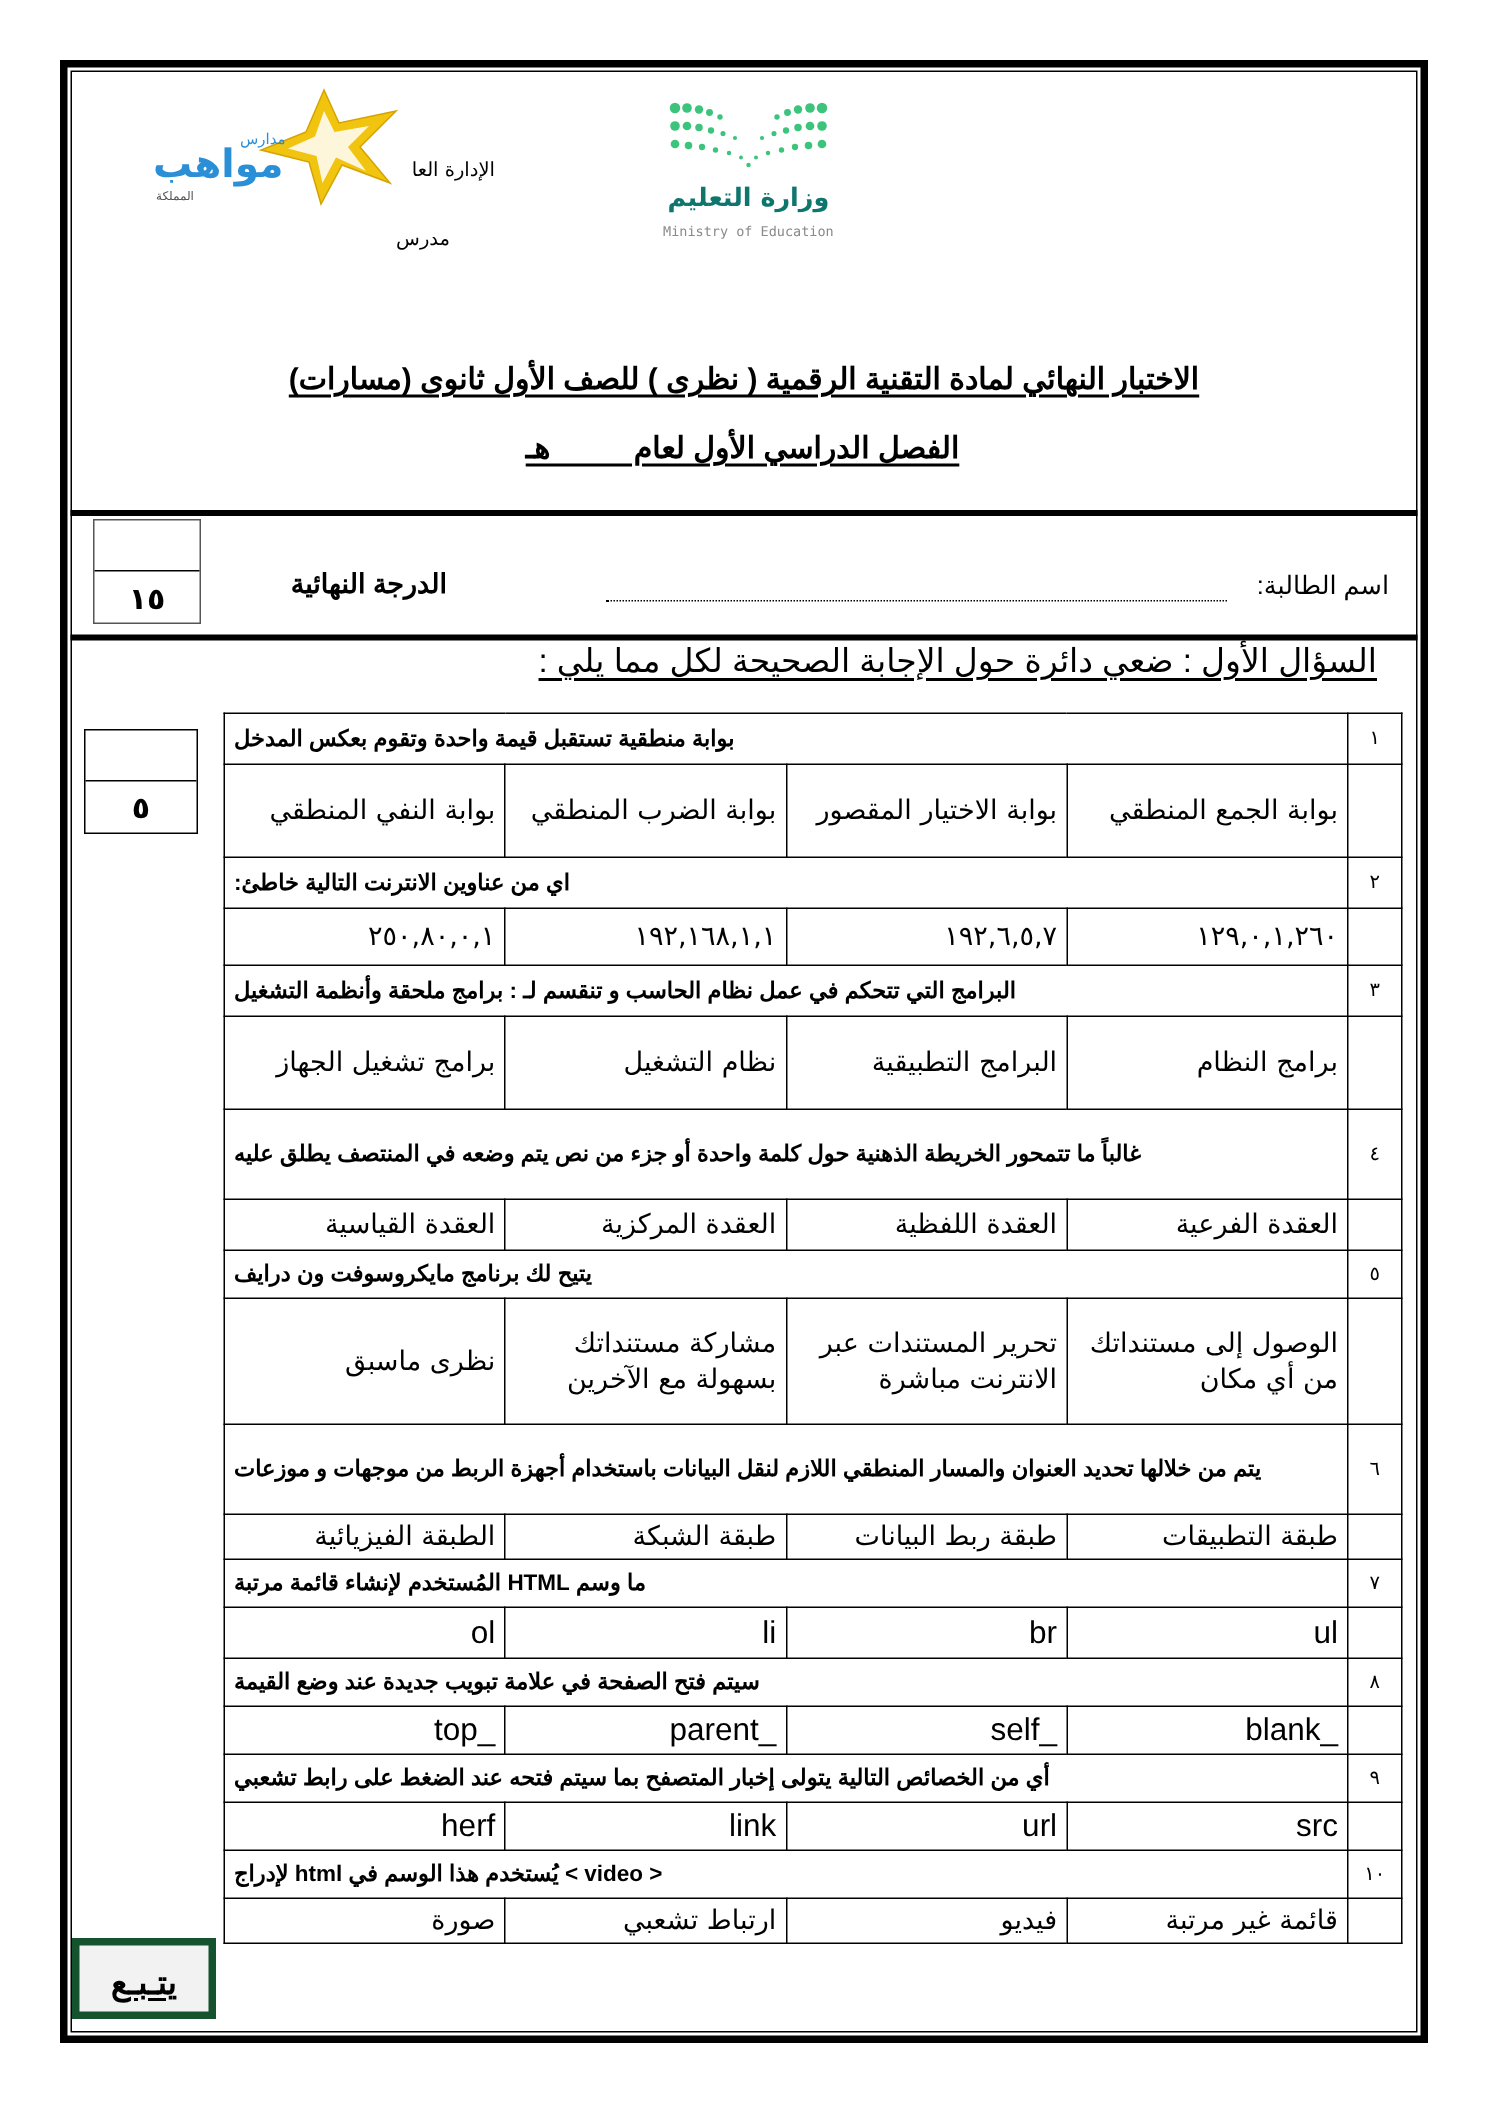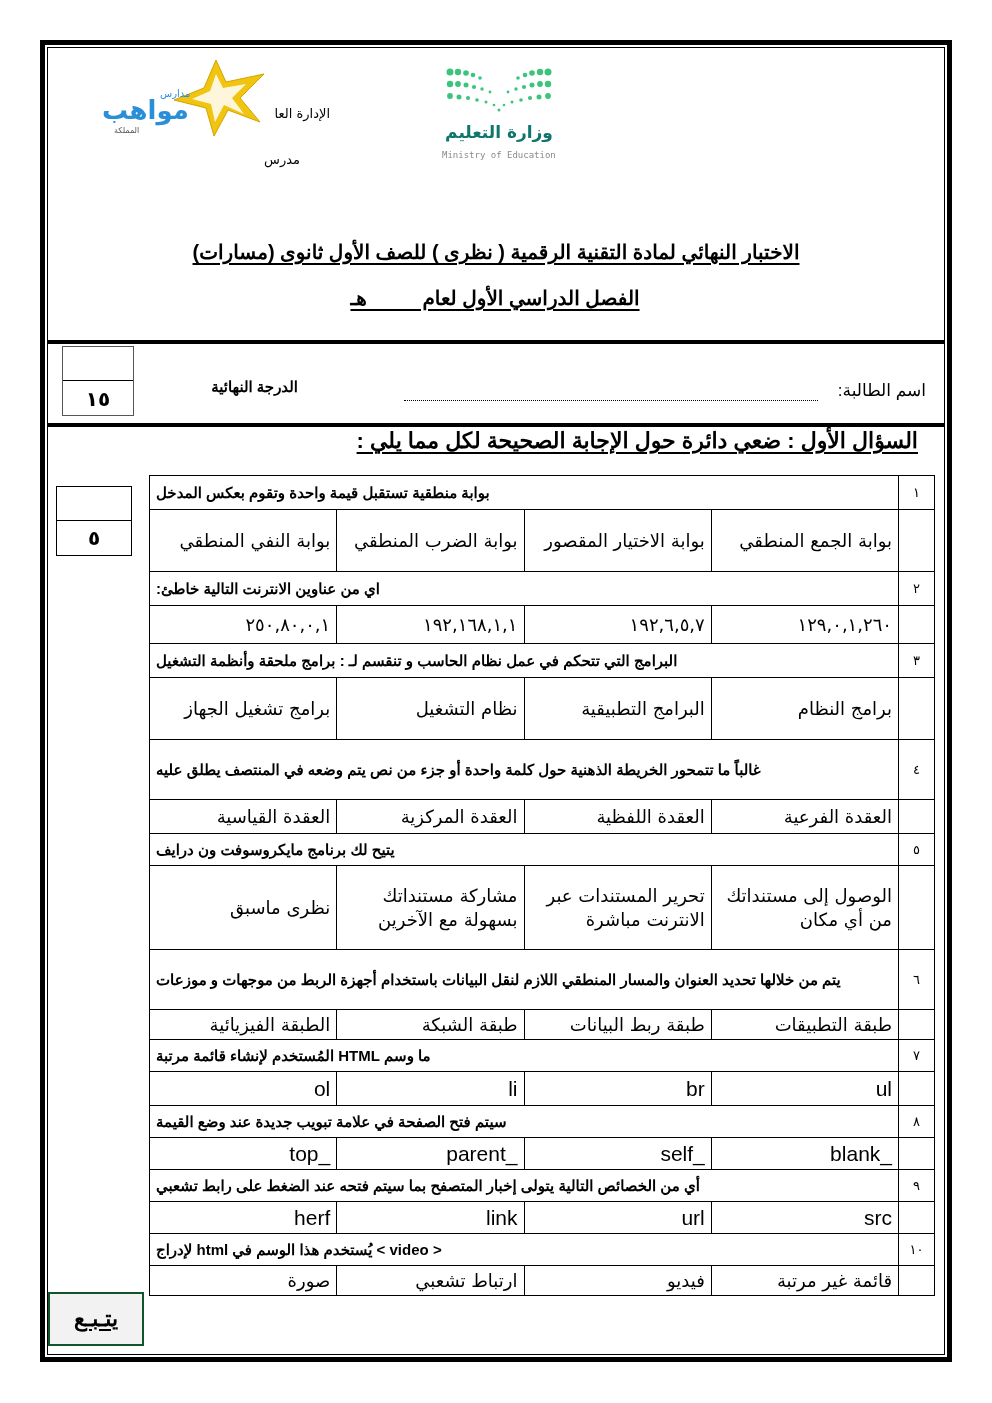--- a/index.html
+++ b/index.html
@@ -15,43 +15,43 @@
     .title1 { position: absolute; left: 160px; width: 672px; top: 240px; text-align: center; direction: rtl; font-family: "Liberation Sans", sans-serif; font-weight: bold; font-size: 20px; text-decoration: underline; text-underline-offset: 4px; text-decoration-thickness: 2px; }
     .title2 { position: absolute; left: 330px; width: 330px; top: 286px; text-align: center; direction: rtl; font-family: "Liberation Sans", sans-serif; font-weight: bold; font-size: 20px; text-decoration: underline; text-underline-offset: 4px; text-decoration-thickness: 2px; white-space: pre; }
 
     .hr-thick { position: absolute; left: 47px; width: 898px; height: 4px; background: #000; }
 
     .grade-box { position: absolute; left: 62px; top: 346px; width: 72px; height: 70px; box-sizing: border-box; border: 1px solid #555; }
     .grade-box .half { height: 34px; box-sizing: border-box; }
     .grade-box .half.top { border-bottom: 1px solid #000; }
     .grade-box .half.bottom { text-align: center; font-weight: bold; font-size: 20px; line-height: 36px; font-family: "DejaVu Sans", sans-serif; }
 
-    .final-grade-label { position: absolute; right: 694px; top: 378px; font-family: "Liberation Sans", sans-serif; font-weight: bold; font-size: 15px; direction: rtl; }
+    .final-grade-label { position: absolute; right: 694px; top: 378px; font-family: "Liberation Sans", sans-serif; font-weight: bold; font-size: 18px; direction: rtl; }
     .student-name-label { position: absolute; right: 66px; top: 380px; font-family: "Liberation Sans", sans-serif; font-weight: normal; font-size: 17px; direction: rtl; }
     .student-name-dots { position: absolute; left: 404px; top: 386px; width: 414px; border-bottom: 1px dotted #000; height: 14px; }
 
-    .q1-heading { position: absolute; right: 74px; top: 428px; font-family: "Liberation Sans", sans-serif; font-weight: bold; font-size: 22px; direction: rtl; text-decoration: underline; text-underline-offset: 4px; text-decoration-thickness: 2px; }
+    .q1-heading { position: absolute; right: 74px; top: 428px; font-family: "Liberation Sans", sans-serif; font-weight: normal; font-size: 22px; direction: rtl; text-decoration: underline; text-underline-offset: 4px; text-decoration-thickness: 2px; }
 
     .score-box-q1 { position: absolute; left: 56px; top: 486px; width: 76px; height: 70px; box-sizing: border-box; border: 1px solid #000; }
     .score-box-q1 .half { height: 34px; box-sizing: border-box; }
     .score-box-q1 .half.top { border-bottom: 1px solid #000; }
     .score-box-q1 .half.bottom { text-align: center; font-weight: bold; font-size: 20px; line-height: 34px; }
 
     table.quiz { position: absolute; left: 149px; top: 475px; width: 786px; border-collapse: collapse; direction: rtl; table-layout: fixed; font-family: "DejaVu Sans", sans-serif; }
     table.quiz td { border: 1px solid #000; padding: 0 6px; vertical-align: middle; }
     table.quiz td.num { width: 23px; text-align: center; font-size: 13px; }
     table.quiz tr.question td.qtext { font-family: "Liberation Sans", sans-serif; font-weight: bold; font-size: 15px; text-align: left; line-height: 28px; }
     table.quiz tr.options td.opt { font-size: 18px; text-align: right; line-height: 24px; }
     table.quiz tr.options td.opt.latin { font-family: "Liberation Sans", sans-serif; font-size: 21px; line-height: 30px; margin-top: 44px; }
     table.quiz td.c1 { width: 203px; }
     table.quiz td.c2 { width: 166px; }
     table.quiz td.c3 { width: 184px; }
     table.quiz td.c4 { width: 148px; }
 
-    .continue-box { position: absolute; left: 48px; top: 1292px; width: 96px; height: 54px; box-sizing: border-box; border: 2px solid #14532d; background: #f2f2f2; text-align: center; font-family: "Liberation Sans", sans-serif; font-weight: bold; font-size: 22px; line-height: 50px; direction: rtl; text-decoration: underline; text-underline-offset: 3px; text-decoration-thickness: 2px; }
+    .continue-box { position: absolute; left: 48px; top: 1292px; width: 96px; height: 54px; box-sizing: border-box; border: 5px solid #14532d; background: #f2f2f2; text-align: center; font-family: "Liberation Sans", sans-serif; font-weight: bold; font-size: 22px; line-height: 50px; direction: rtl; text-decoration: underline; text-underline-offset: 3px; text-decoration-thickness: 2px; }
   </style>
 </head>
 <body>
 
 <div class="frame-outer"></div>
 <div class="frame-inner"></div>
 
 <div class="logo-ministry">
   <svg width="114" height="104" viewBox="0 0 114 104">
     <g fill="#3cc47c">
@@ -96,21 +96,21 @@
   <div style="position:absolute; left:0; top:86px; width:114px; text-align:left; color:#8a8a8a; font-size:9px; font-family:'DejaVu Sans Mono', monospace;">Ministry of Education</div>
 </div>
 
 <div class="logo-mawhiba">
   <svg width="172" height="82" viewBox="0 0 172 82" style="position:absolute; left:0; top:0;">
     <polygon points="118,2 128,24 166,16 142,40 162,64 130,52 116,78 108,50 76,42 106,30" fill="#f1c40f" stroke="#d4a300" stroke-width="1"></polygon>
     <polygon points="118,16 125,30 148,26 134,40 146,56 126,47 117,64 113,46 94,41 112,33" fill="#ffffff" opacity="0.85"></polygon>
   </svg>
   <div style="position:absolute; left:62px; top:30px; font-size:10px; color:#2a8fd6; direction:rtl;">مدارس</div>
   <div style="position:absolute; left:4px; top:38px; font-size:26px; font-weight:bold; color:#2a8fd6; direction:rtl; line-height:28px;">مواهب</div>
-  <div style="position:absolute; left:16px; top:68px; font-size:8px; color:#555; direction:rtl;">المملكة</div>
+  <div style="position:absolute; left:6px; top:68px; font-size:8px; color:#555; direction:rtl;">المملكة</div>
 </div>
 
 <div class="admin-text">الإدارة العا</div>
 <div class="school-text">مدرس</div>
 
 <div class="title1">الاختبار النهائي لمادة التقنية الرقمية ( نظرى )  للصف الأول ثانوى (مسارات)</div>
 <div class="title2">الفصل الدراسي الأول لعام          هـ</div>
 
 <div class="hr-thick" style="top:340px;"></div>
 

